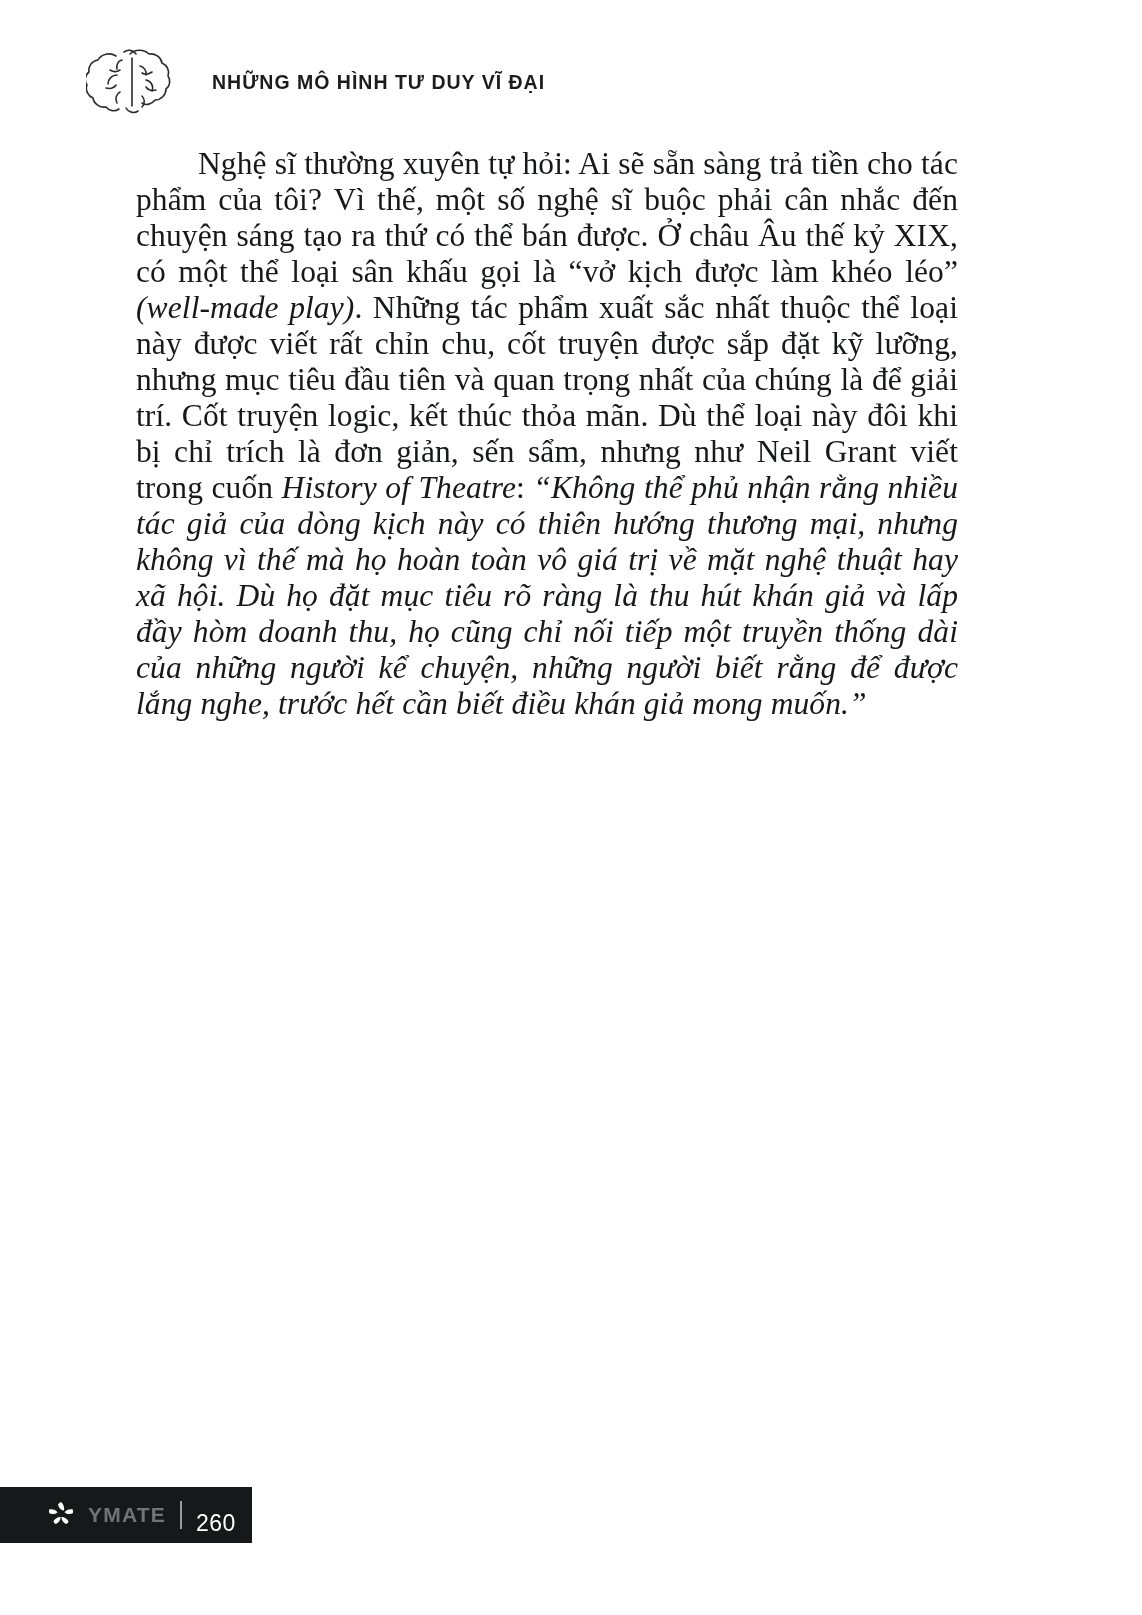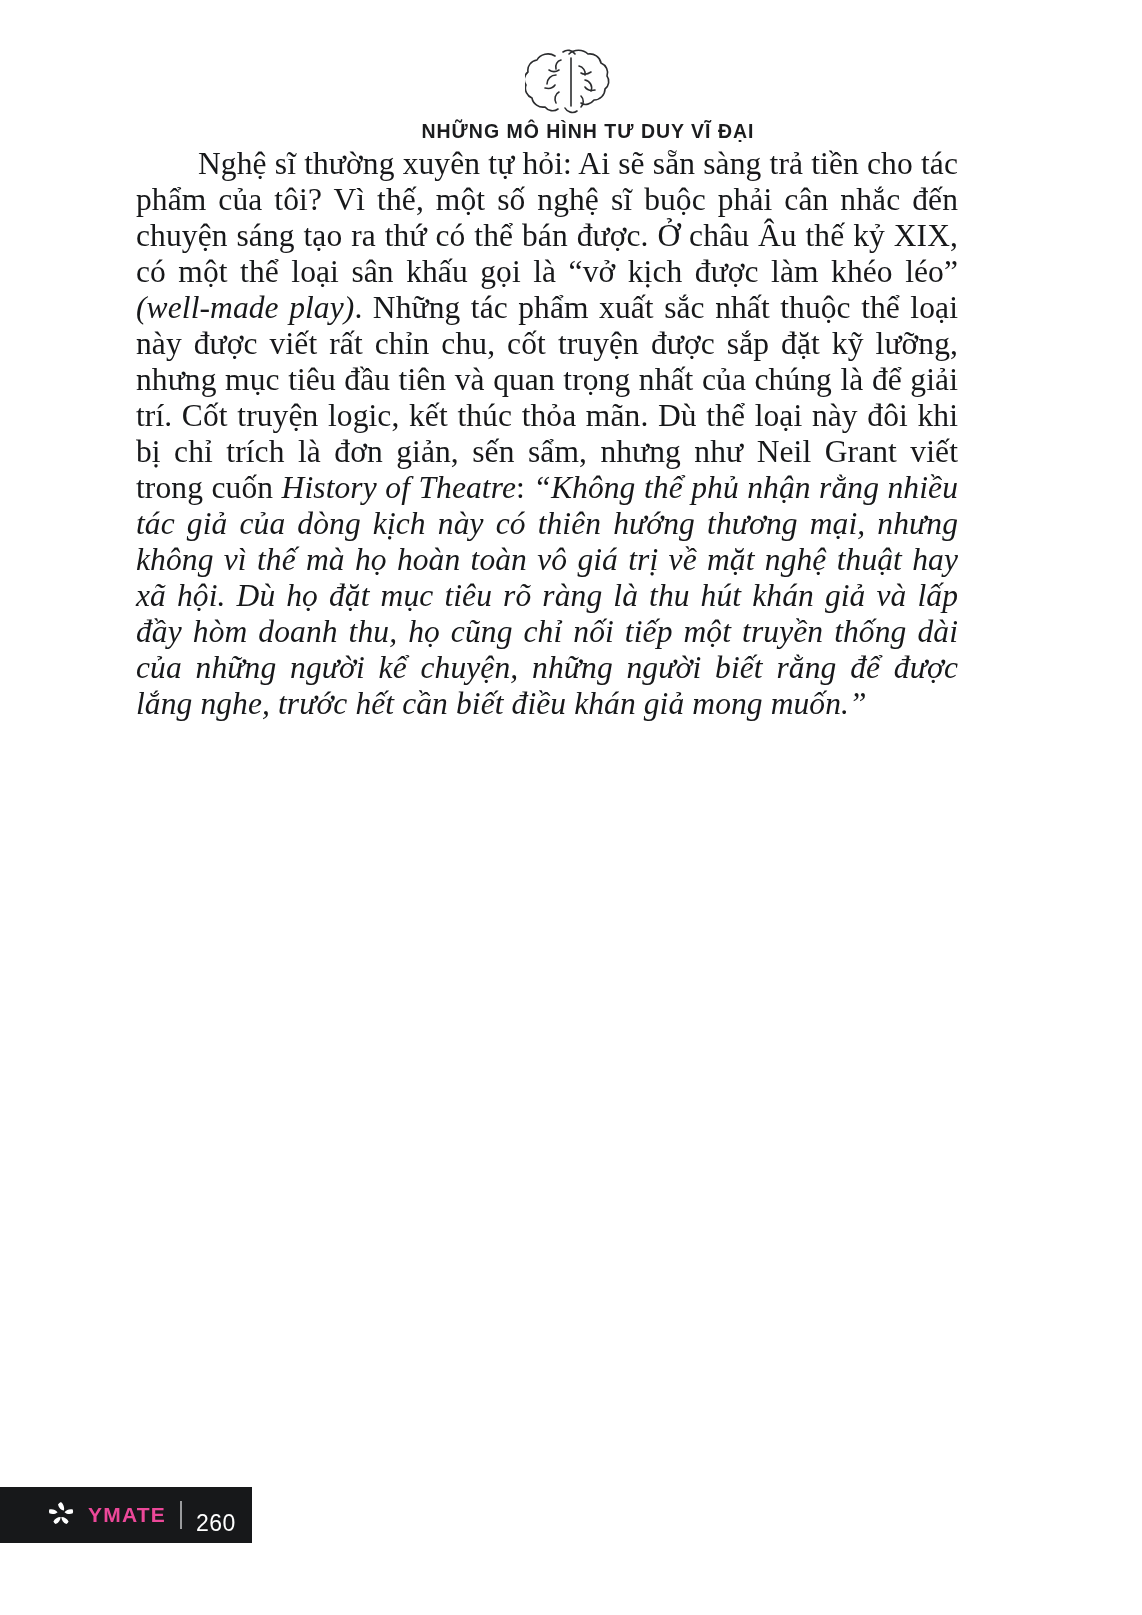--- a/index.html
+++ b/index.html
@@ -24,21 +24,20 @@
 
   
   .header {
     position: absolute;
     top: 44px;
     left: 86px;
     right: 86px;
     height: 76px;
     display: flex;
     align-items: center;
-    flex-direction: column;
   }
   .brain-icon {
     width: 92px;
     height: 76px;
     flex: 0 0 auto;
     display: block;
   }
   .header-title {
     margin-left: 34px;
     font-family: "Liberation Sans", sans-serif;
@@ -88,21 +87,21 @@
     height: 30px;
     flex: 0 0 auto;
     display: block;
   }
   .footer-brand {
     margin-left: 12px;
     font-family: "Liberation Sans", sans-serif;
     font-weight: 700;
     font-size: 21px;
     letter-spacing: 1.2px;
-    color: #ec4899;
+    color: #737373;
   }
   .footer-sep {
     margin: 0 14px;
     width: 2px;
     height: 28px;
     background: #9a9b9d;
   }
   .footer-page {
     font-family: "Liberation Sans", sans-serif;
     font-weight: 400;

